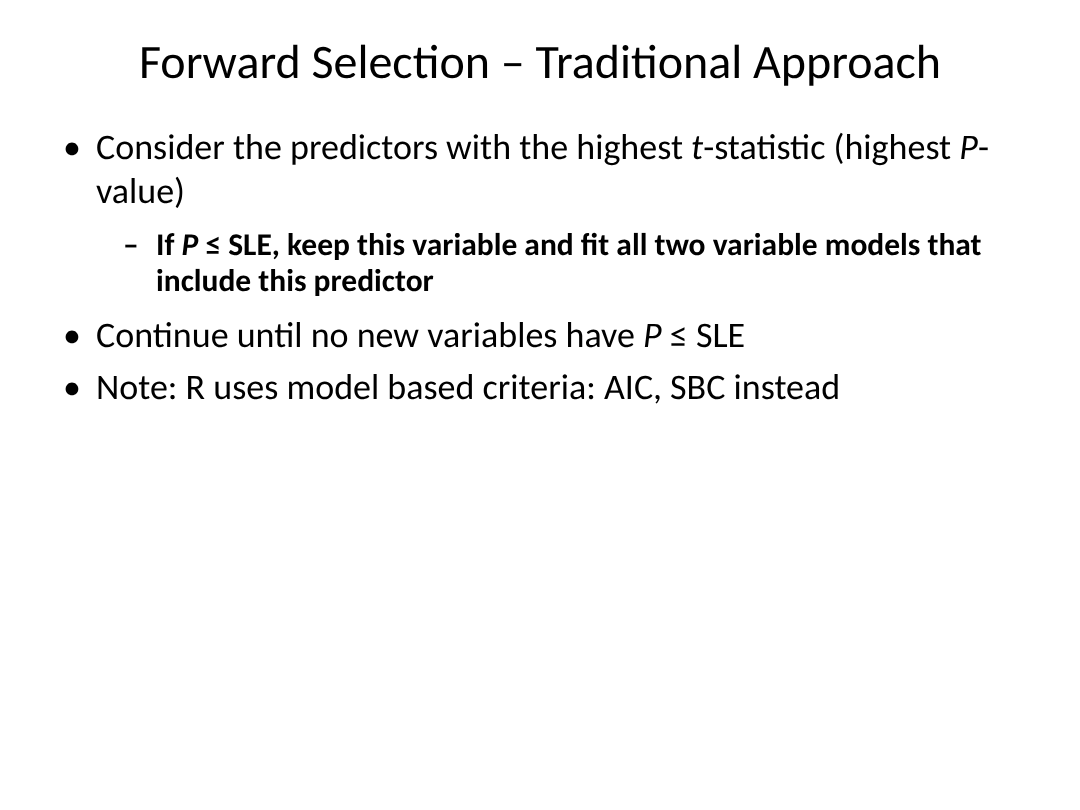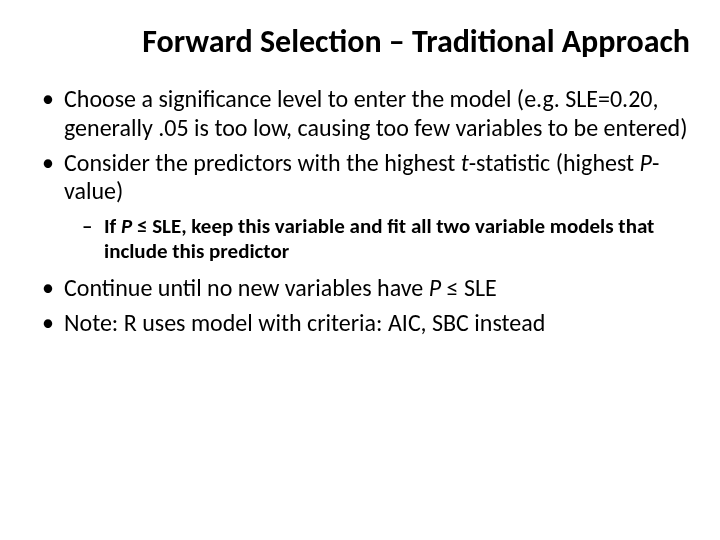--- a/index.html
+++ b/index.html
@@ -12,23 +12,23 @@
     color: #000;
   }
   .slide {
     width: 720px;
     height: 540px;
     box-sizing: border-box;
     padding: 22px 30px 0 30px;
   }
   .title {
     font-size: 32px;
-    text-align: right;
+    text-align: center;
     margin: 0 0 24px 0;
-    font-weight: 700;
+    font-weight: 400;
   }
   ul.level1 {
     list-style: none;
     padding: 0;
     margin: 0 0 0 6px;
     font-size: 24px;
     line-height: 1.2;
   }
   ul.level1 > li {
     position: relative;
@@ -65,31 +65,28 @@
   .it { font-style: italic; }
 </style>
 </head>
 <body>
 
 <div class="slide">
   <h1 class="title">Forward Selection – Traditional Approach</h1>
 
   <ul class="level1">
     <li>
-      <span>Choose a significance level to enter the model (e.g. SLE=0.20, generally .05 is too low, causing too few variables to be entered)</span>
-    </li>
-    <li>
       <span>Consider the predictors with the highest </span><span class="it">t</span><span>-statistic (highest </span><span class="it">P</span><span>-value)</span>
 
       <ul class="level2">
         <li>
           <span>If </span><span class="it">P</span><span> ≤ SLE, keep this variable and fit all two variable models that include this predictor</span>
         </li>
       </ul>
     </li>
     <li>
       <span>Continue until no new variables have </span><span class="it">P</span><span> ≤ SLE</span>
     </li>
     <li>
-      <span>Note: R uses model with criteria: AIC, SBC instead</span>
+      <span>Note: R uses model based criteria: AIC, SBC instead</span>
     </li>
   </ul>
 </div>
 
 </body></html>

